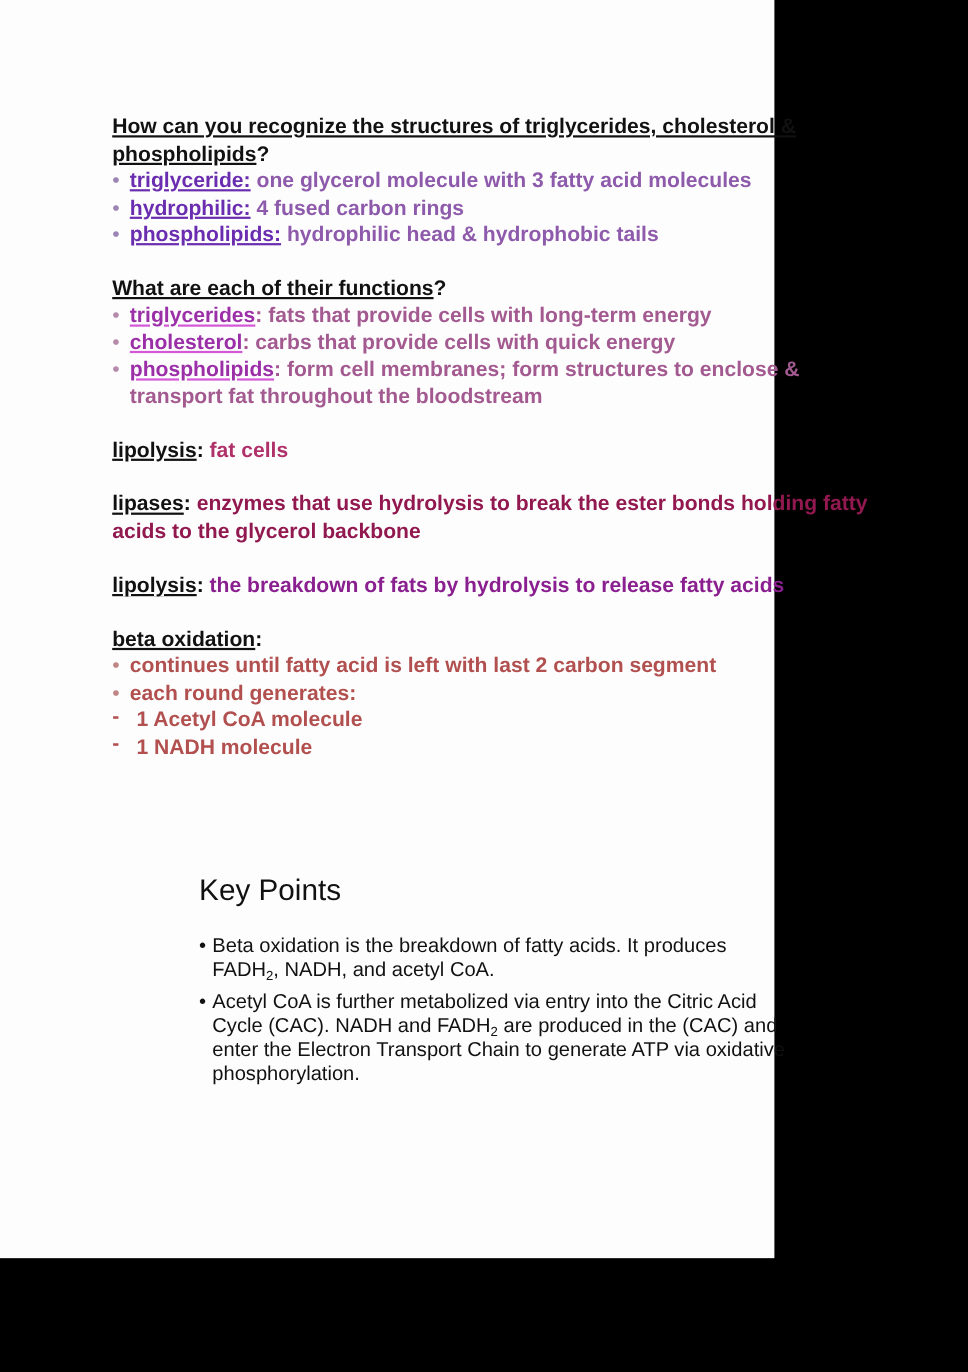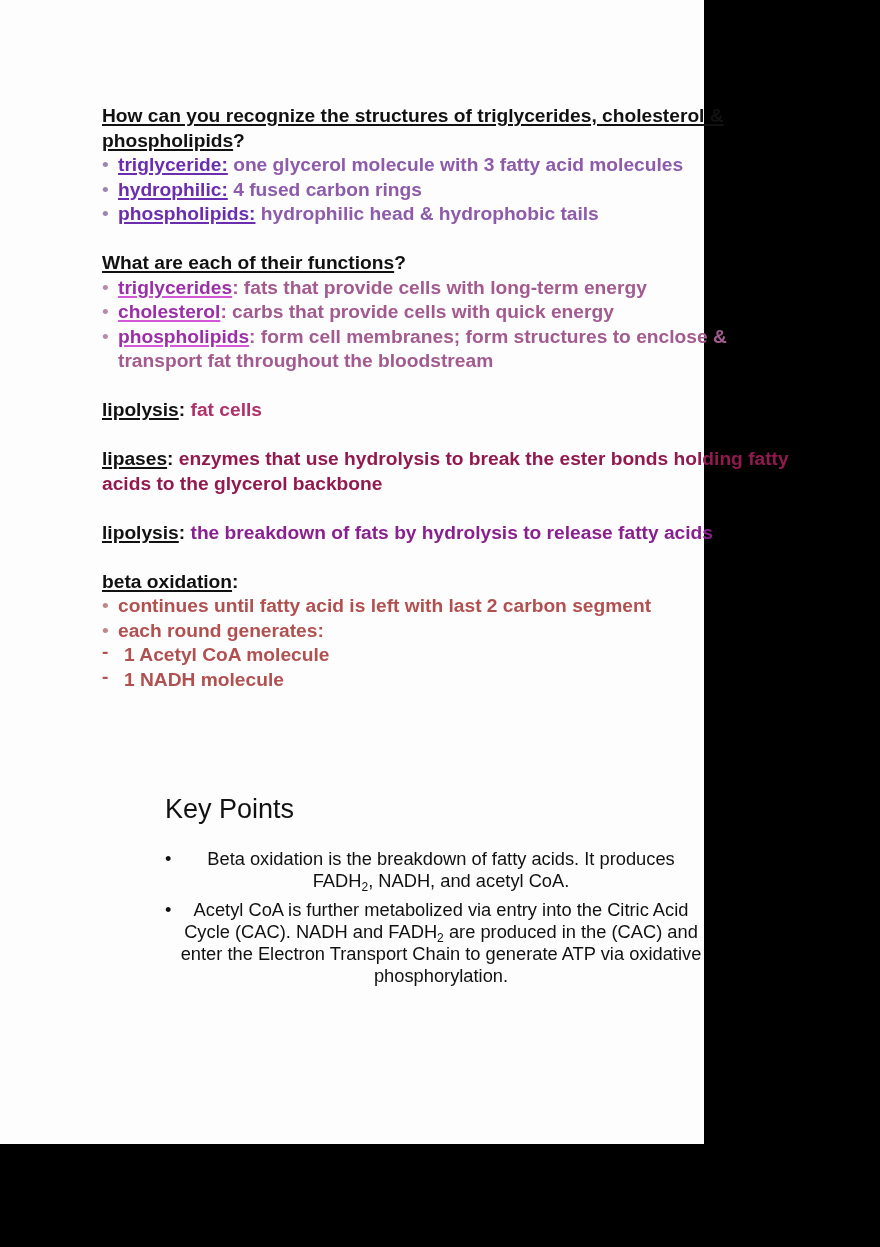--- a/index.html
+++ b/index.html
@@ -41,25 +41,25 @@
 
   .k { color: #111; text-decoration: underline; text-decoration-thickness: 1.5px; text-underline-offset: 2px; }
   .adip-def { color: #b0306a; }
   .lipase-def { color: #92194f; }
   .lipol-def { color: #8a1f8f; }
   .beta { color: #b25050; }
   .beta .bullet::before { color: #c08585; }
   .beta .dash::before { color: #b25050; }
 
   .keypoints {
-    position: absolute; left: 165px; top: 792px; width: 540px;
+    position: absolute; left: 181px; top: 792px; width: 540px;
     color: #111; font-weight: normal;
   }
   .kp-title { font-size: 27px; line-height: 34px; margin: 0; }
-  .kp-list { margin-top: 22px; font-size: 18.3px; line-height: 22px; text-align: center; }
+  .kp-list { margin-top: 22px; font-size: 18.3px; line-height: 22px; }
   .kp-item { position: relative; padding-left: 12px; margin-bottom: 7px; }
   .kp-item::before { content: "•"; position: absolute; left: 0; top: 0; }
   sub { font-size: 12px; line-height: 0; vertical-align: -4px; }
 </style>
 </head>
 <body>
 
 <div class="page">
   <div class="notes">
 

